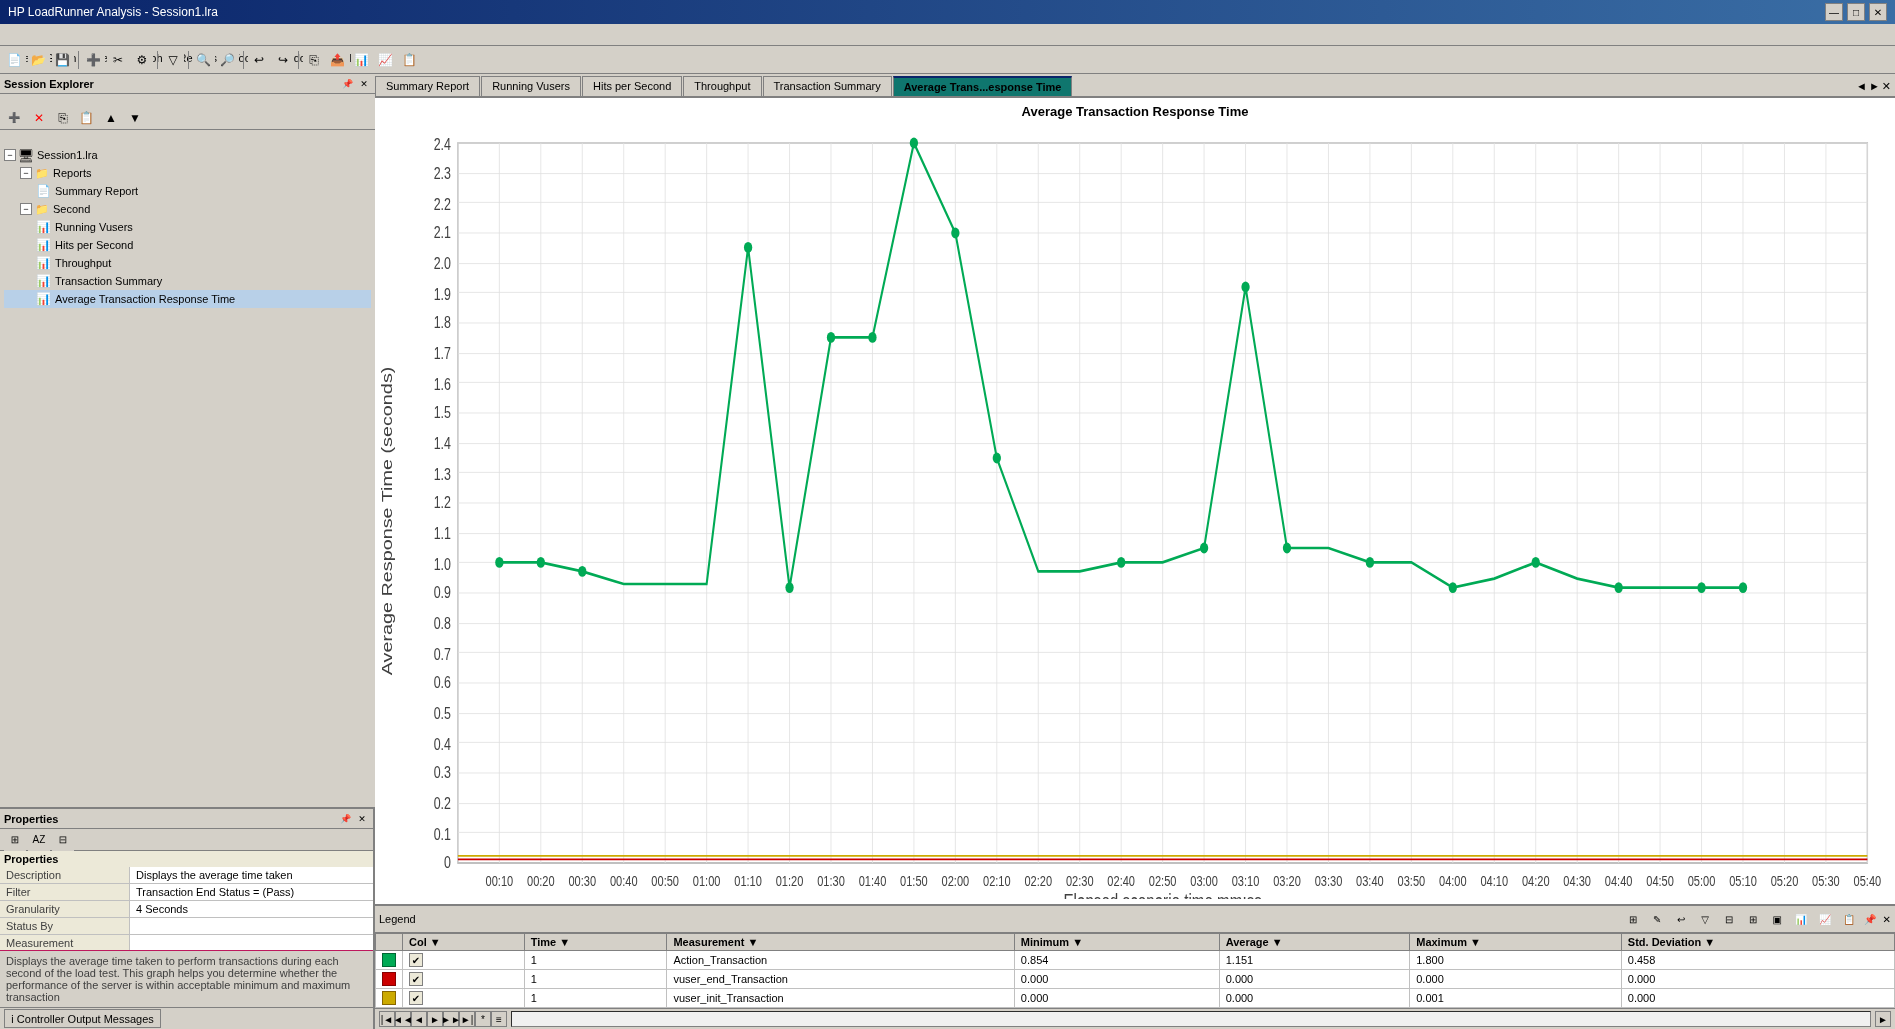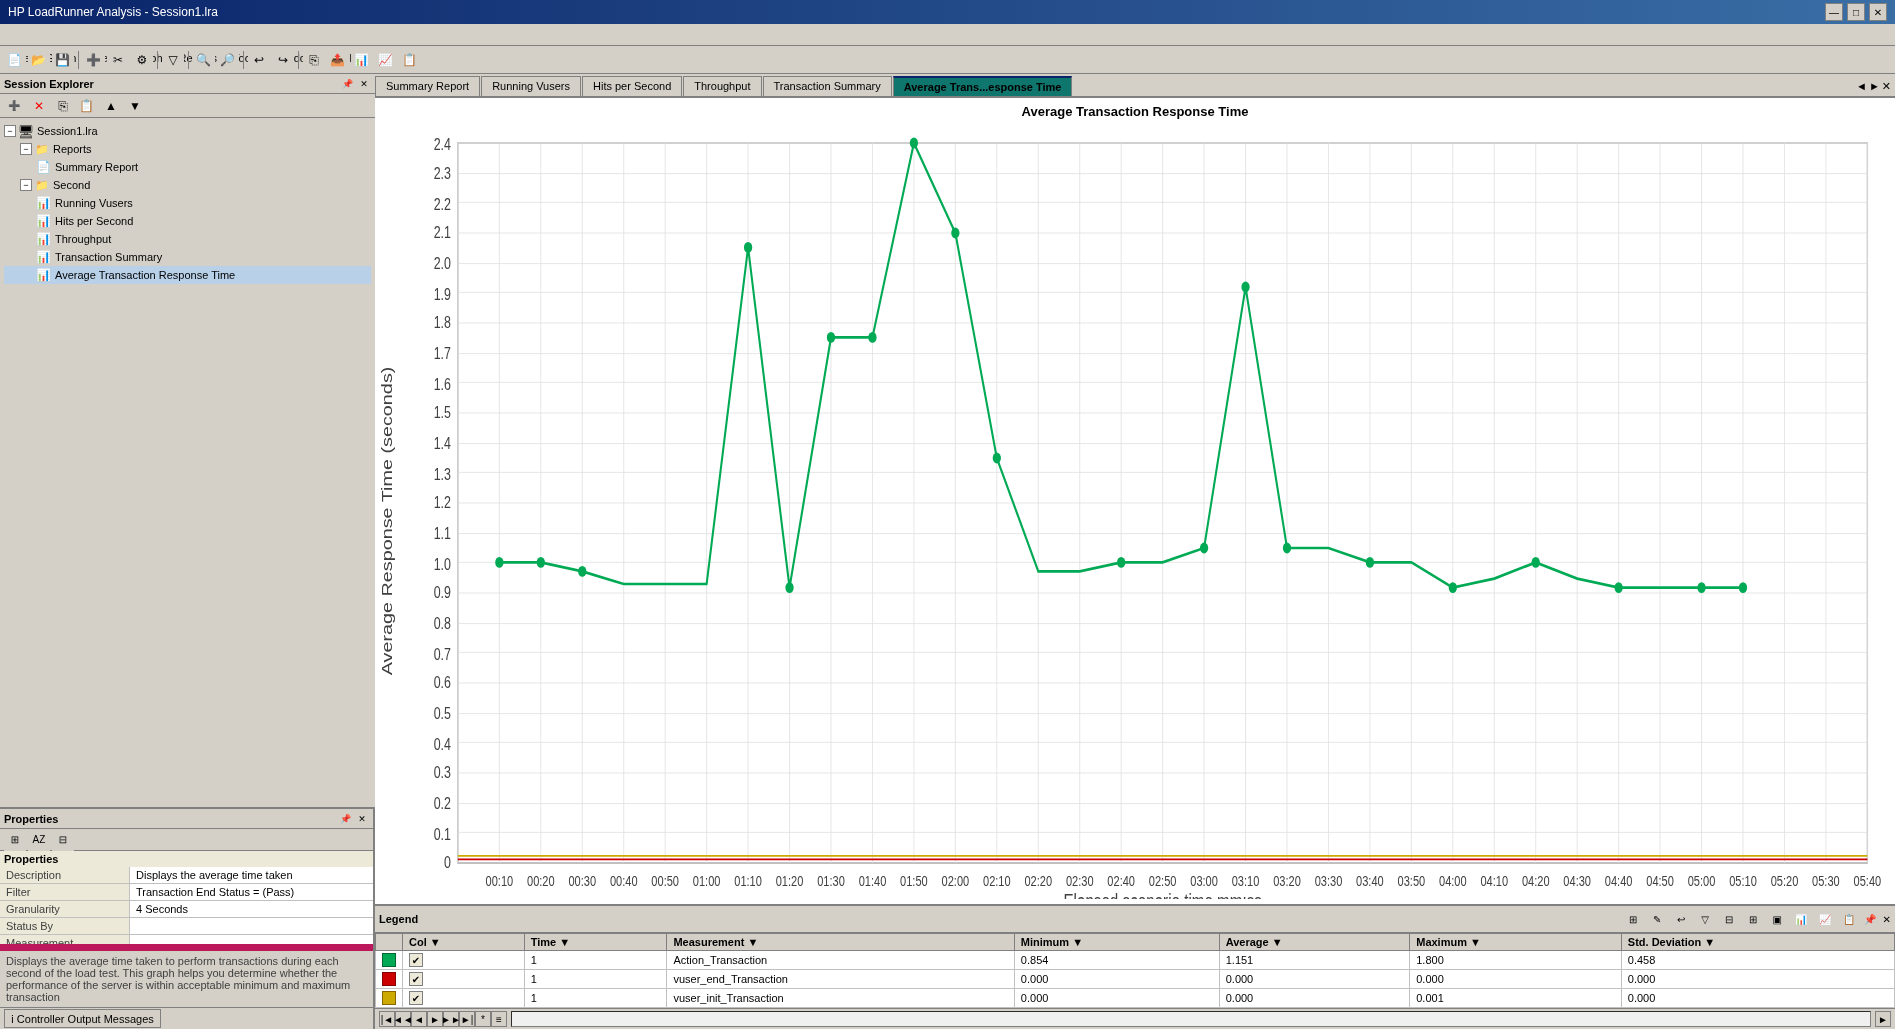--- a/index.html
+++ b/index.html
@@ -16,21 +16,21 @@
 
     
     .toolbar { background: #d4d0c8; height: 28px; display: flex; align-items: center; padding: 2px 4px; border-bottom: 1px solid #808080; gap: 2px; }
     .tb-btn { width: 22px; height: 22px; background: #d4d0c8; border: 1px solid #d4d0c8; cursor: pointer; display: flex; align-items: center; justify-content: center; font-size: 12px; }
     .tb-sep { width: 1px; height: 18px; background: #808080; margin: 0 2px; }
 
     
     .main-layout { display: flex; height: calc(100vh - 74px); }
 
     
-    .session-explorer { width: 375px; min-width: 375px; background: #d4d0c8; border-right: 2px solid #808080; display: flex; flex-direction: column; }
+    .session-explorer { width: 375px; min-width: 375px; background: #d4d0c8; border-right: 2px solid #808080; display: flex; flex-direction: column; gap: 12px; }
     .panel-header { background: #d4d0c8; height: 20px; display: flex; align-items: center; justify-content: space-between; padding: 2px 4px; border-bottom: 1px solid #808080; }
     .panel-title { font-size: 11px; font-weight: bold; }
     .panel-controls { display: flex; gap: 2px; }
     .panel-ctrl-btn { width: 14px; height: 14px; cursor: pointer; display: flex; align-items: center; justify-content: center; font-size: 9px; }
     .explorer-toolbar { display: flex; align-items: center; padding: 2px 4px; gap: 2px; border-bottom: 1px solid #808080; height: 24px; }
     .tree-area { flex: 1; padding: 4px; overflow-y: auto; }
     .tree-item { display: flex; align-items: center; cursor: pointer; padding: 1px 0; }
     .tree-indent { display: inline-block; }
     .tree-expand { width: 12px; height: 12px; border: 1px solid #808080; background: white; display: inline-flex; align-items: center; justify-content: center; font-size: 9px; margin-right: 2px; cursor: pointer; }
     .tree-icon { width: 16px; height: 16px; margin-right: 3px; display: inline-flex; align-items: center; justify-content: center; font-size: 11px; }
@@ -50,26 +50,26 @@
     .chart-title { text-align: center; font-size: 13px; padding: 6px 0; font-weight: bold; }
 
     
     .properties-panel { height: 200px; background: #d4d0c8; border-top: 2px solid #808080; display: flex; flex-direction: column; }
     .props-toolbar { display: flex; align-items: center; padding: 2px 4px; gap: 2px; border-bottom: 1px solid #808080; height: 22px; }
     .props-table { flex: 1; overflow-y: auto; }
     .props-section-header { background: #ece9d8; padding: 2px 4px; font-weight: bold; font-size: 11px; }
     .props-row { display: flex; border-bottom: 1px solid #c0c0c0; }
     .props-key { width: 130px; padding: 2px 6px; font-size: 11px; background: #ece9d8; border-right: 1px solid #c0c0c0; color: #404040; }
     .props-val { flex: 1; padding: 2px 6px; font-size: 11px; background: white; overflow: hidden; text-overflow: ellipsis; white-space: nowrap; }
-    .status-text { padding: 4px 6px; font-size: 11px; color: #404040; border-top: 7px solid #be185d; }
+    .status-text { padding: 4px 6px; font-size: 11px; color: #404040; border-top: 1px solid #be185d; }
 
     
     .legend-panel { background: #d4d0c8; border-top: 2px solid #808080; }
     .legend-header { display: flex; align-items: center; justify-content: space-between; padding: 2px 4px; border-bottom: 1px solid #808080; }
-    .legend-title { font-size: 11px; font-weight: bold; }
+    .legend-title { font-size: 11px; font-weight: normal; }
     .legend-toolbar { display: flex; align-items: center; gap: 2px; }
     .legend-table { width: 100%; border-collapse: collapse; background: white; font-size: 11px; }
     .legend-table th { background: #d4d0c8; border: 1px solid #808080; padding: 2px 6px; text-align: left; font-size: 11px; }
     .legend-table td { border: 1px solid #c0c0c0; padding: 2px 6px; }
     .color-box-green { width: 14px; height: 14px; background: #00aa55; border: 1px solid #006633; }
     .color-box-red { width: 14px; height: 14px; background: #cc0000; border: 1px solid #880000; }
     .color-box-yellow { width: 14px; height: 14px; background: #ccaa00; border: 1px solid #886600; }
     .checkbox-check { width: 14px; height: 14px; border: 1px solid #808080; background: white; display: inline-flex; align-items: center; justify-content: center; font-size: 10px; }
     .checked { background: #ece9d8; }
 

